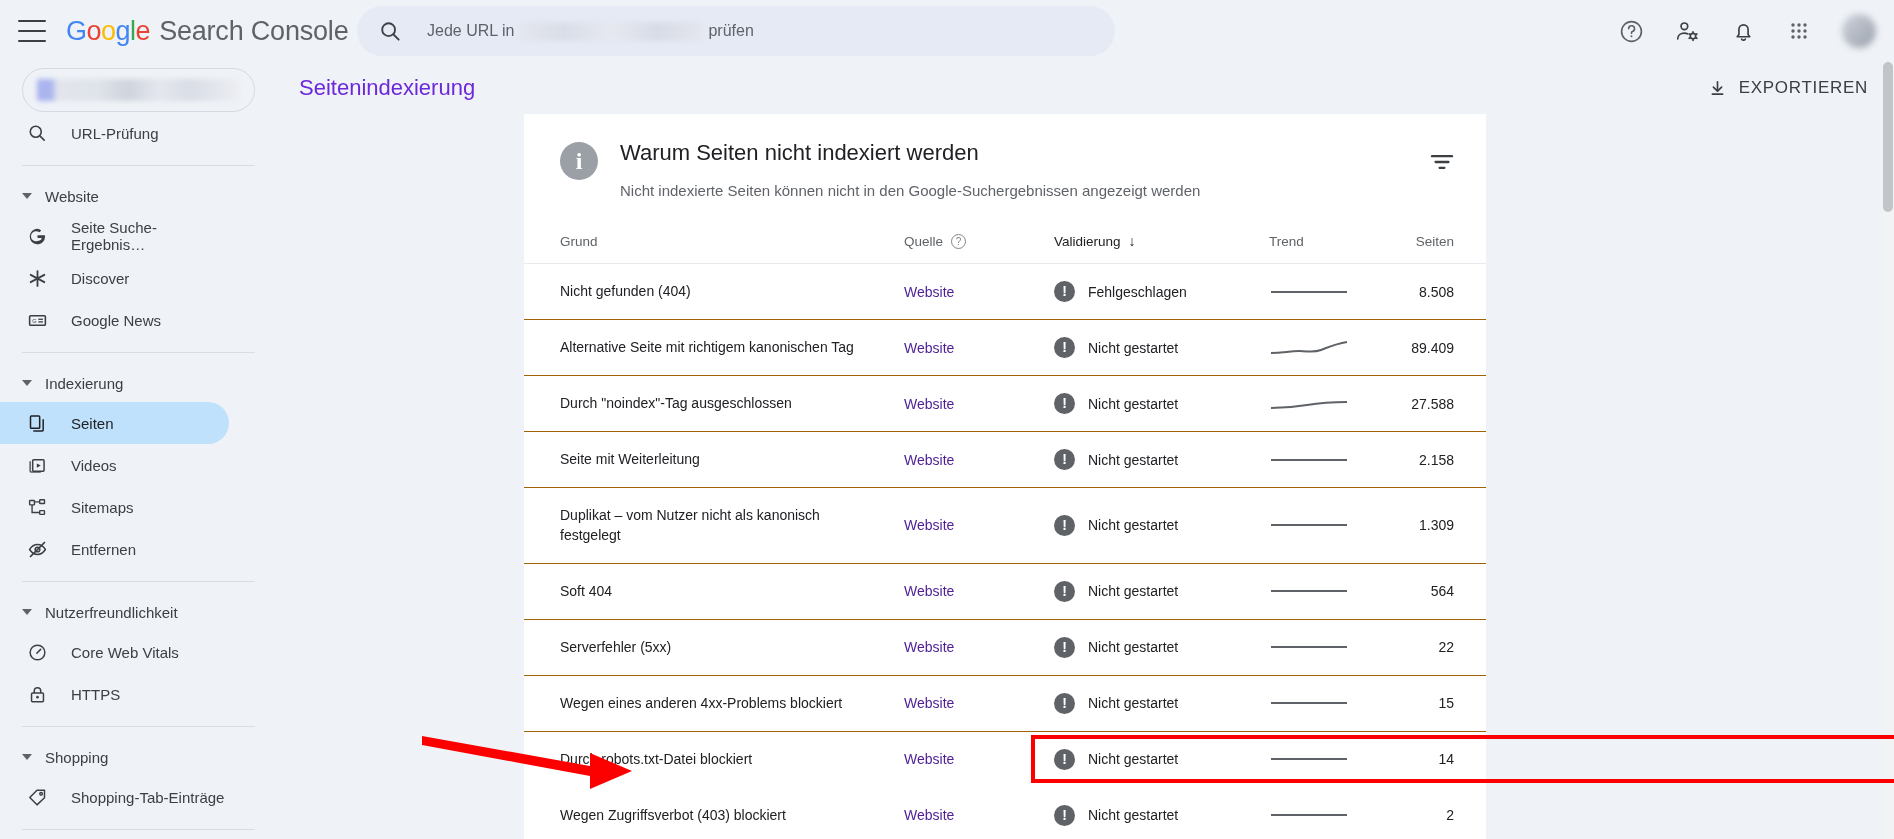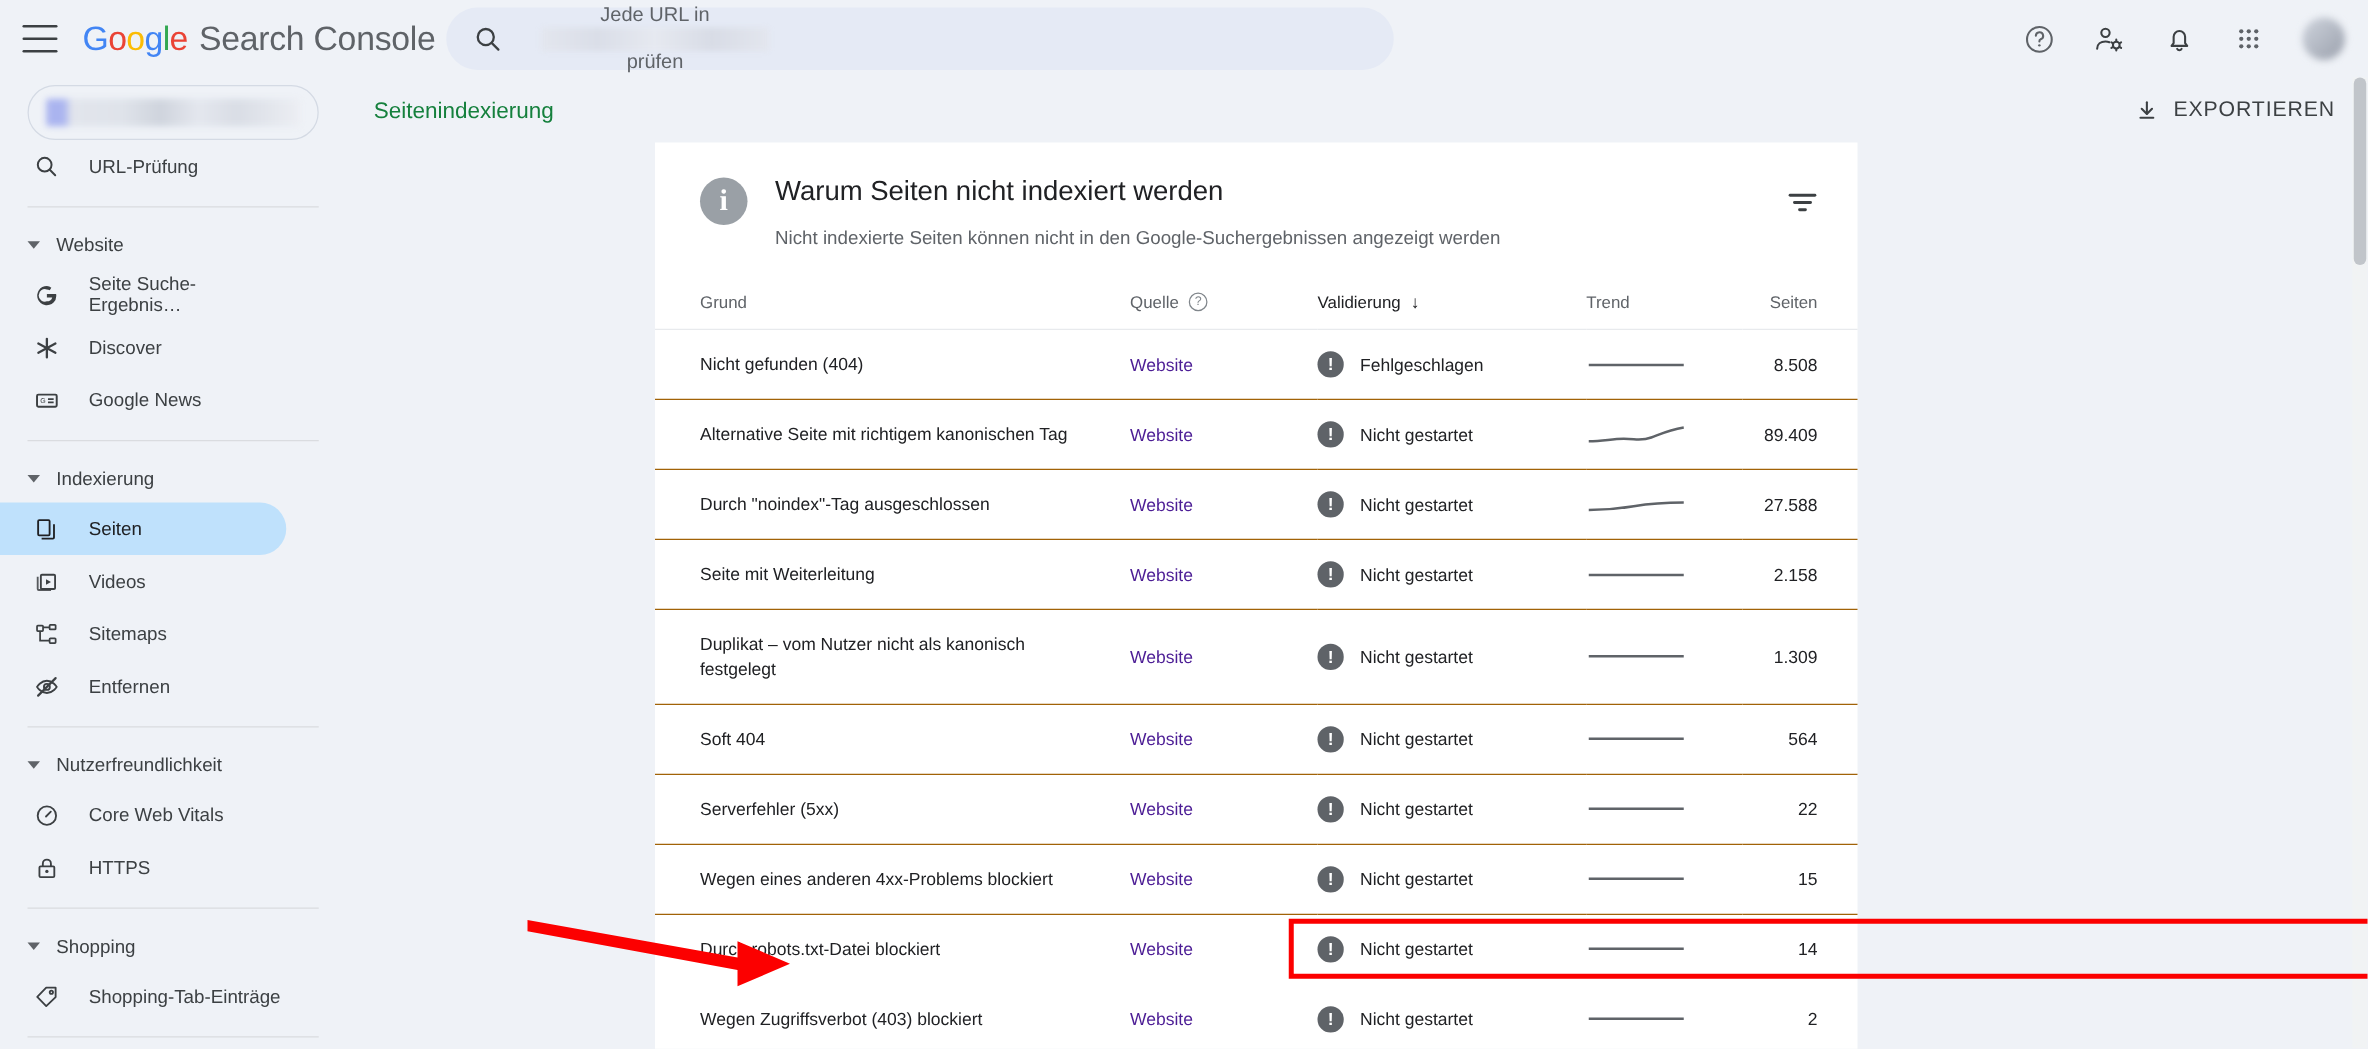--- a/index.html
+++ b/index.html
@@ -33,21 +33,21 @@
   .brand-word { color: #5f6368; margin-left: 9px; font-size: 27px; font-weight: 400; }
 
   .searchbar {
     position: absolute; left: 357px; top: 6px;
     width: 758px; height: 50px;
     background: #e5eaf5; border-radius: 26px;
     display: flex; align-items: center; padding: 0 22px;
     cursor: text;
   }
   .search-icon { width: 22px; height: 22px; margin-right: 26px; flex: none; }
-  .search-ph { font-size: 16px; color: #5f6368; display: flex; align-items: center; white-space: nowrap; flex-direction: column; }
+  .search-ph { font-size: 16px; color: #5f6368; display: flex; align-items: center; white-space: nowrap; }
   .blur-chip {
     display: inline-block; width: 182px; height: 19px;
     margin: 0 6px;
     background: linear-gradient(90deg,#e3e6ee 0%,#dadee8 25%,#e6e9f0 50%,#d8dce6 75%,#e3e6ee 100%);
     filter: blur(2px); border-radius: 2px; vertical-align: middle;
   }
 
   .top-actions { position: absolute; right: 18px; top: 0; height: 62px; display: flex; align-items: center; gap: 30px; }
   .ticon { width: 26px; height: 26px; cursor: pointer; display: flex; align-items: center; justify-content: center; }
   .avatar-blur {
@@ -91,21 +91,21 @@
   }
   .caret { width: 0; height: 0; border-left: 5px solid transparent; border-right: 5px solid transparent; border-top: 6px solid #5f6368; margin-right: 13px; }
 
   
   .main {
     position: absolute; left: 277px; top: 62px;
     width: 1617px; height: 777px;
     background: #eff2f7;
   }
   .page-head { height: 52px; display: flex; align-items: center; padding: 0 26px 0 22px; }
-  .page-title { font-size: 18px; color: #15803d; font-weight: 400; }
+  .page-title { font-size: 22px; color: #6d28d9; font-weight: 400; }
   .export-btn {
     margin-left: auto; display: flex; align-items: center; gap: 12px;
     color: #3c4043; font-size: 17px; letter-spacing: .7px; cursor: pointer;
   }
 
   .card {
     position: absolute; left: 247px; top: 52px;
     width: 962px; min-height: 725px;
     background: #fff;
   }

